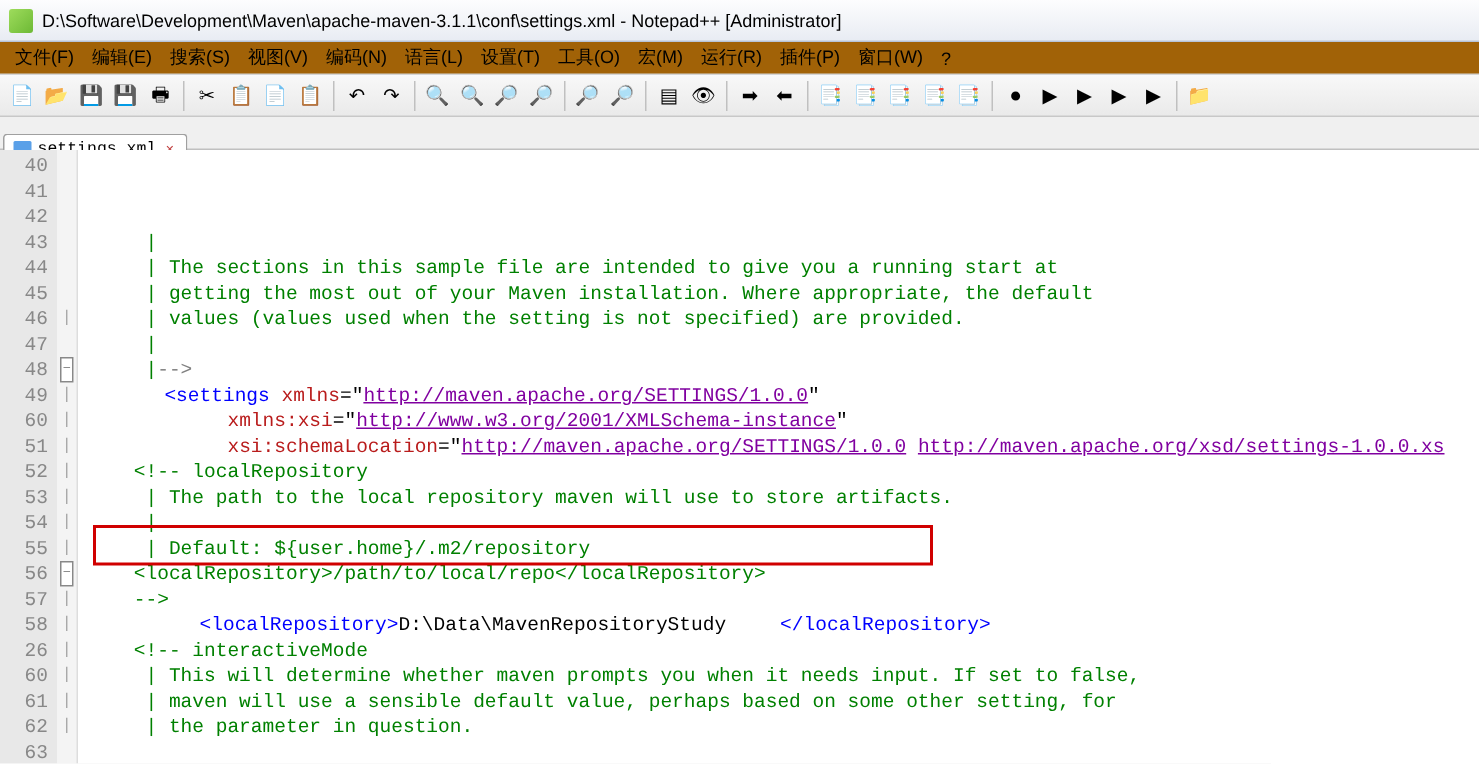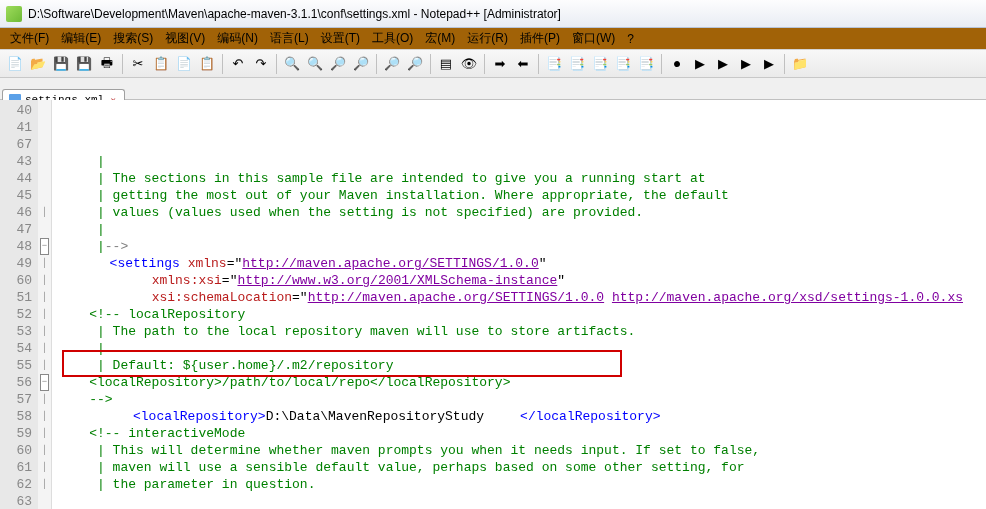--- a/index.html
+++ b/index.html
@@ -231,38 +231,38 @@
     <div class="tab-icon"></div>
     <span>settings.xml</span>
     <div class="tab-close">✕</div>
   </div>
 </div>
 
 <div class="editor">
   <div class="gutter" id="gutter">
       <div>40</div>
       <div>41</div>
-      <div>67</div>
+      <div>42</div>
       <div>43</div>
       <div>44</div>
       <div>45</div>
       <div>46</div>
       <div>47</div>
       <div>48</div>
       <div>49</div>
       <div>60</div>
       <div>51</div>
       <div>52</div>
       <div>53</div>
       <div>54</div>
       <div>55</div>
       <div>56</div>
       <div>57</div>
       <div>58</div>
-      <div>59</div>
+      <div>26</div>
       <div>60</div>
       <div>61</div>
       <div>62</div>
       <div>63</div>
     </div>
   <div class="fold-col" id="foldcol">
       <div></div>
       <div></div>
       <div></div>
       <div></div>

